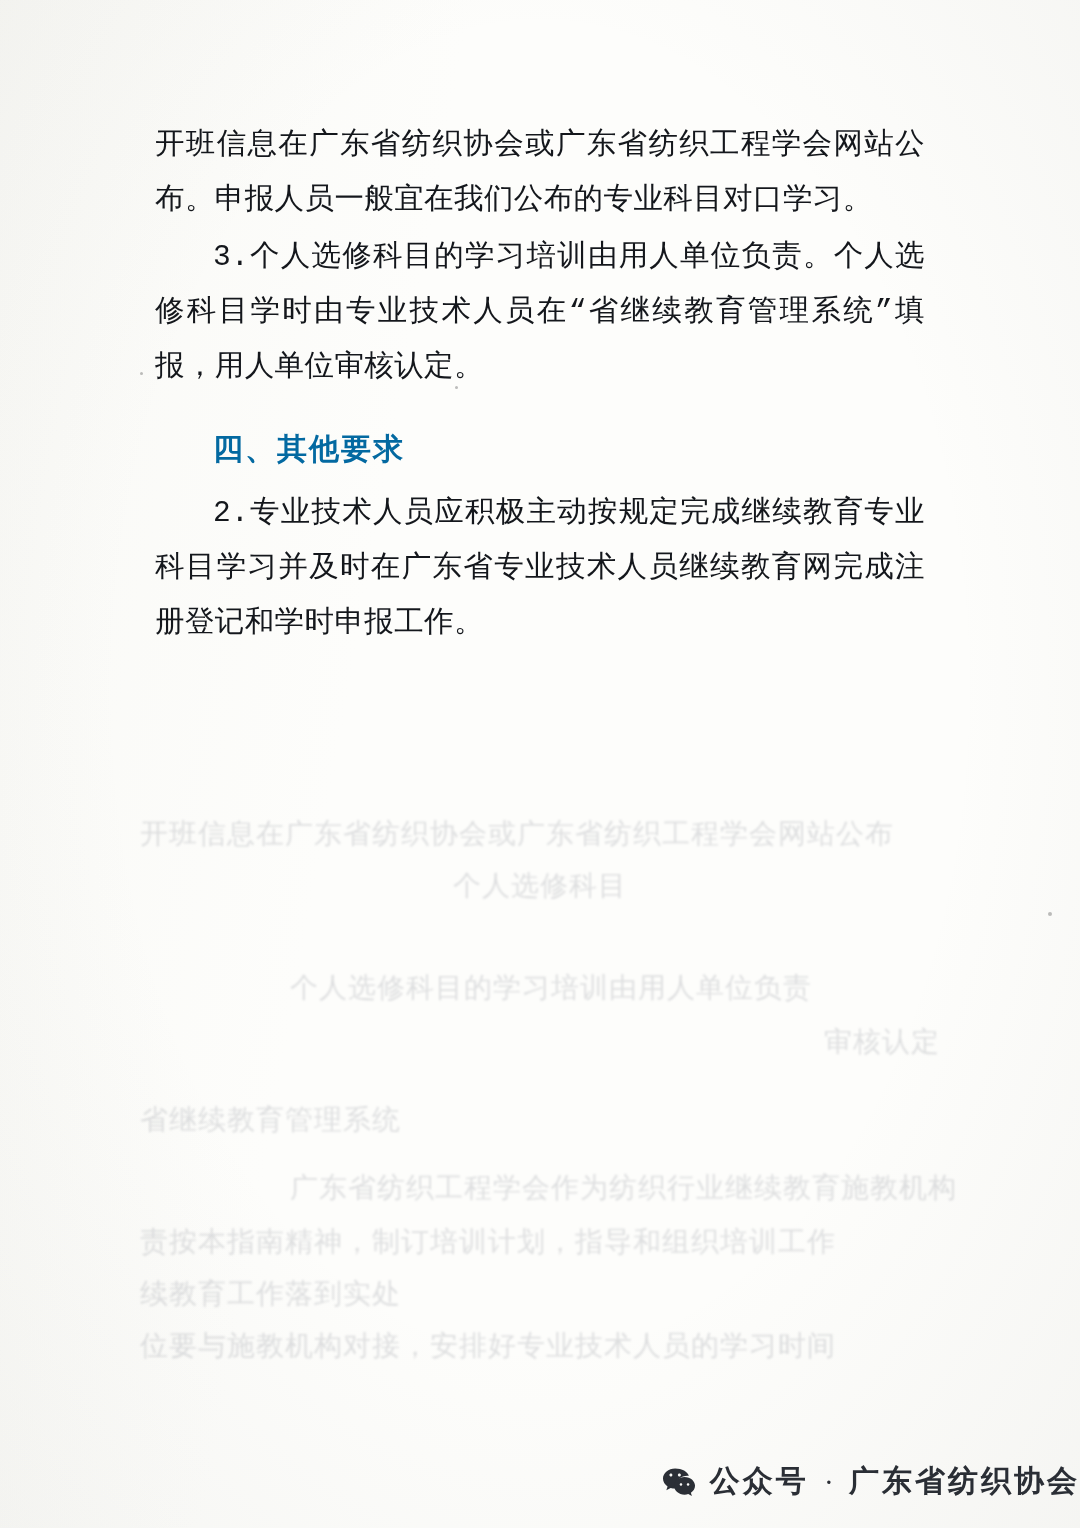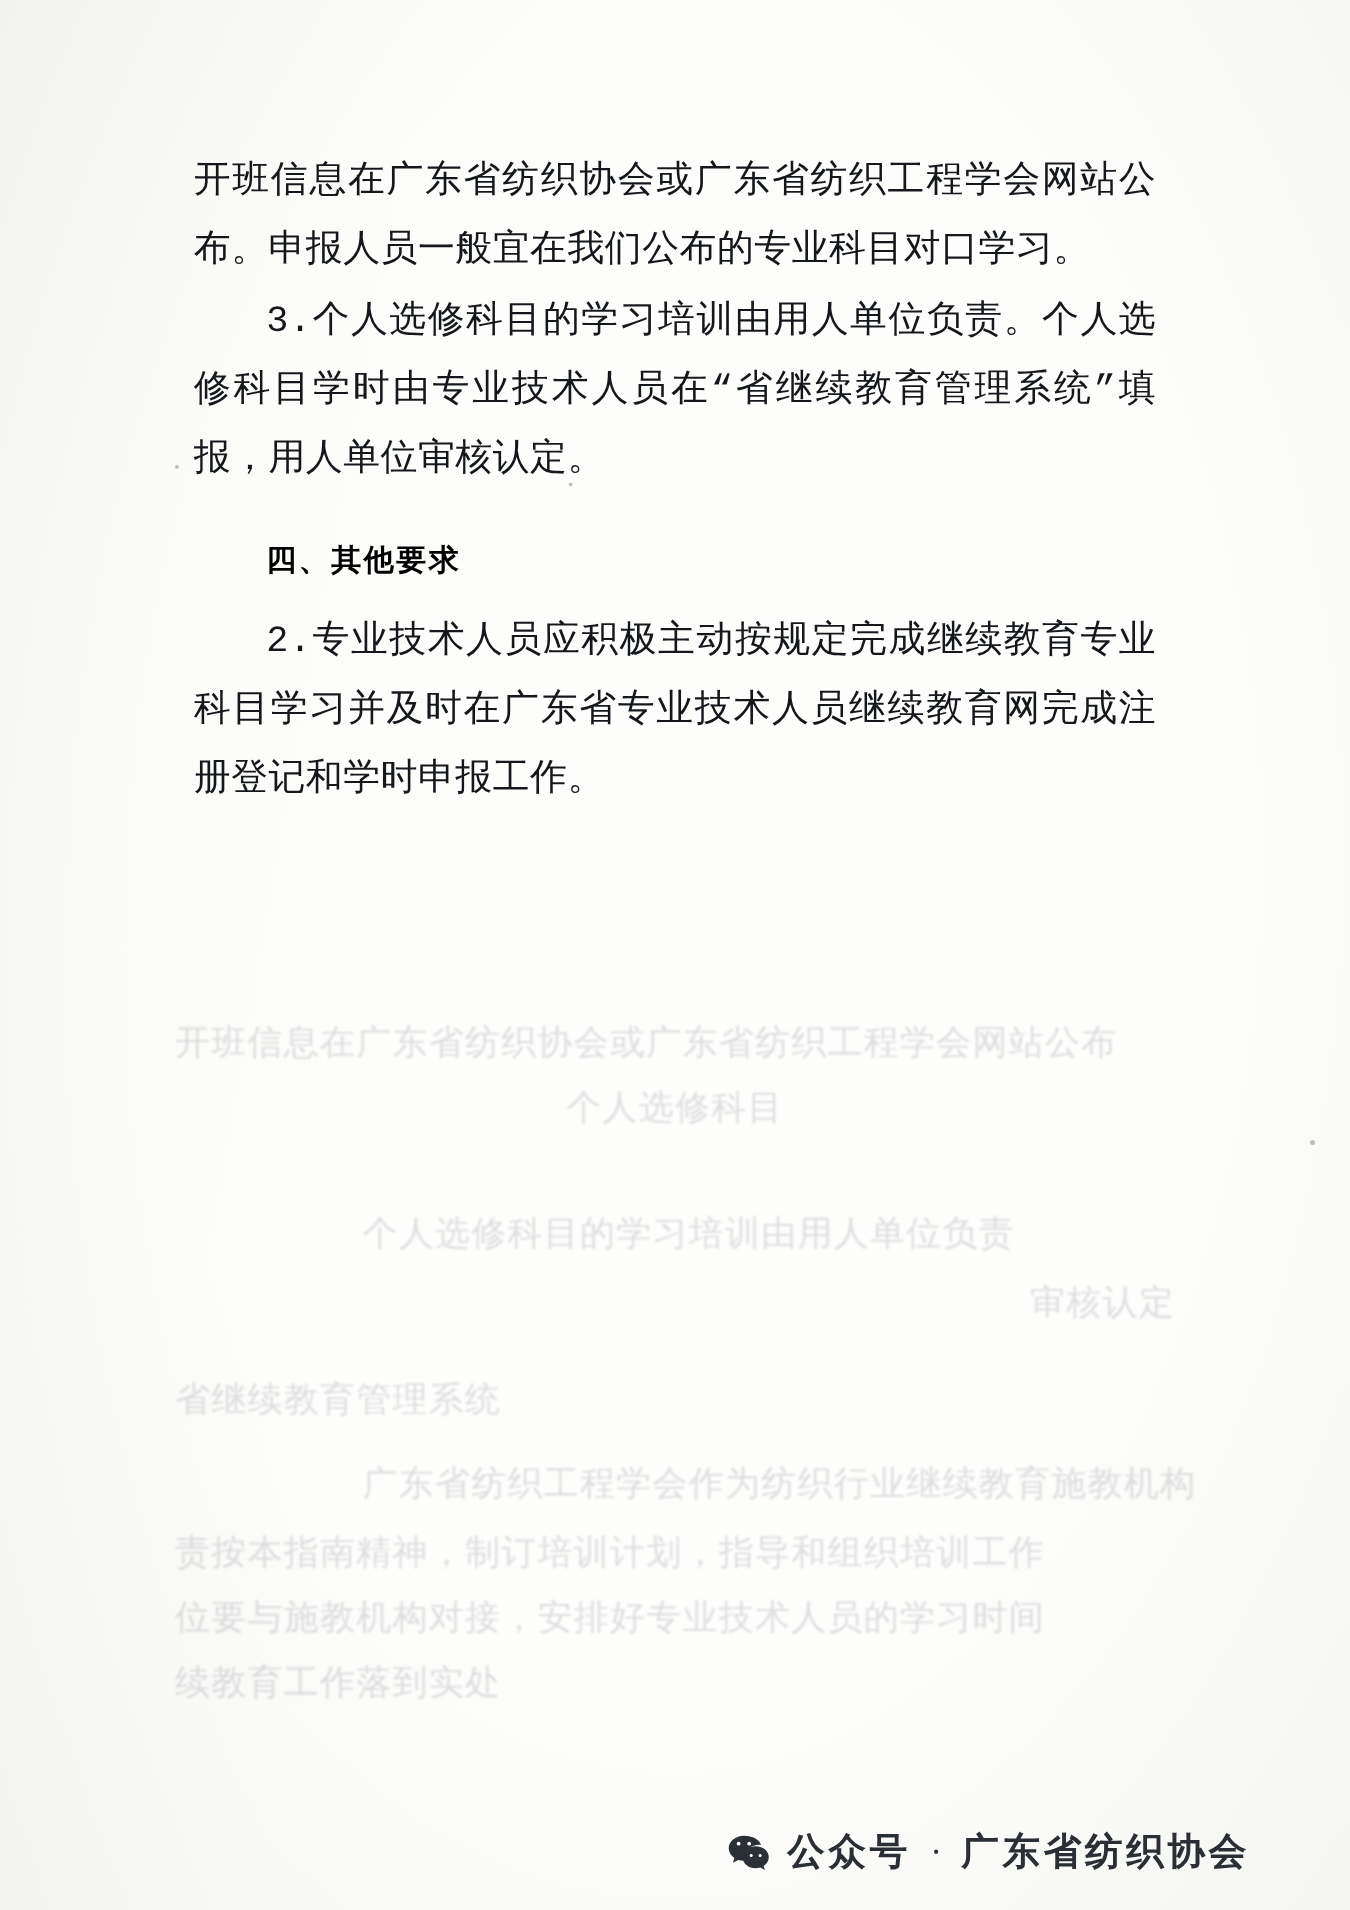--- a/index.html
+++ b/index.html
@@ -47,24 +47,24 @@
     text-align: justify;
     text-justify: inter-character;
     letter-spacing: 0.4px;
     font-family: Liberation Mono, monospace;
   }
   p.indent {
     text-indent: 58px;
   }
   h2.section {
     margin: 26px 0 10px 0;
-    font-size: 24px;
+    font-size: 30px;
     line-height: 55px;
     font-weight: bold;
-    color: #000000;
+    color: #0369a1;
     text-indent: 58px;
     letter-spacing: 2px;
     font-family: Liberation Sans, sans-serif;
   }
 
   
   .ghost {
     position: absolute;
     left: 140px;
     top: 808px;
@@ -84,21 +84,20 @@
 
   
   .footer {
     position: absolute;
     left: 0;
     right: 0;
     bottom: 26px;
     display: flex;
     align-items: center;
     justify-content: flex-end;
-    padding-right: 80px;
     gap: 14px;
   }
   .wechat-icon {
     width: 34px;
     height: 29px;
     position: relative;
     color: #2b2f36;
   }
   .footer-text {
     font-size: 30px;
@@ -129,22 +128,22 @@
     <div>开班信息在广东省纺织协会或广东省纺织工程学会网站公布</div>
     <div class="g-c">个人选修科目</div>
     <div style="height:52px"></div>
     <div class="g-i">个人选修科目的学习培训由用人单位负责</div>
     <div class="g-r">审核认定</div>
     <div style="height:26px"></div>
     <div>省继续教育管理系统</div>
     <div style="height:18px"></div>
     <div class="g-i">广东省纺织工程学会作为纺织行业继续教育施教机构</div>
     <div>责按本指南精神，制订培训计划，指导和组织培训工作</div>
+    <div>续教育工作落到实处</div>
     <div>位要与施教机构对接，安排好专业技术人员的学习时间</div>
-    <div>续教育工作落到实处</div>
   </div>
 
   <div class="content">
     <p class="para">开班信息在广东省纺织协会或广东省纺织工程学会网站公布。申报人员一般宜在我们公布的专业科目对口学习。</p>
     <p class="para indent">3.个人选修科目的学习培训由用人单位负责。个人选修科目学时由专业技术人员在“省继续教育管理系统”填报，用人单位审核认定。</p>
 
     <h2 class="section">四、其他要求</h2>
 
     <p class="para indent">2.专业技术人员应积极主动按规定完成继续教育专业科目学习并及时在广东省专业技术人员继续教育网完成注册登记和学时申报工作。</p>
   </div>

